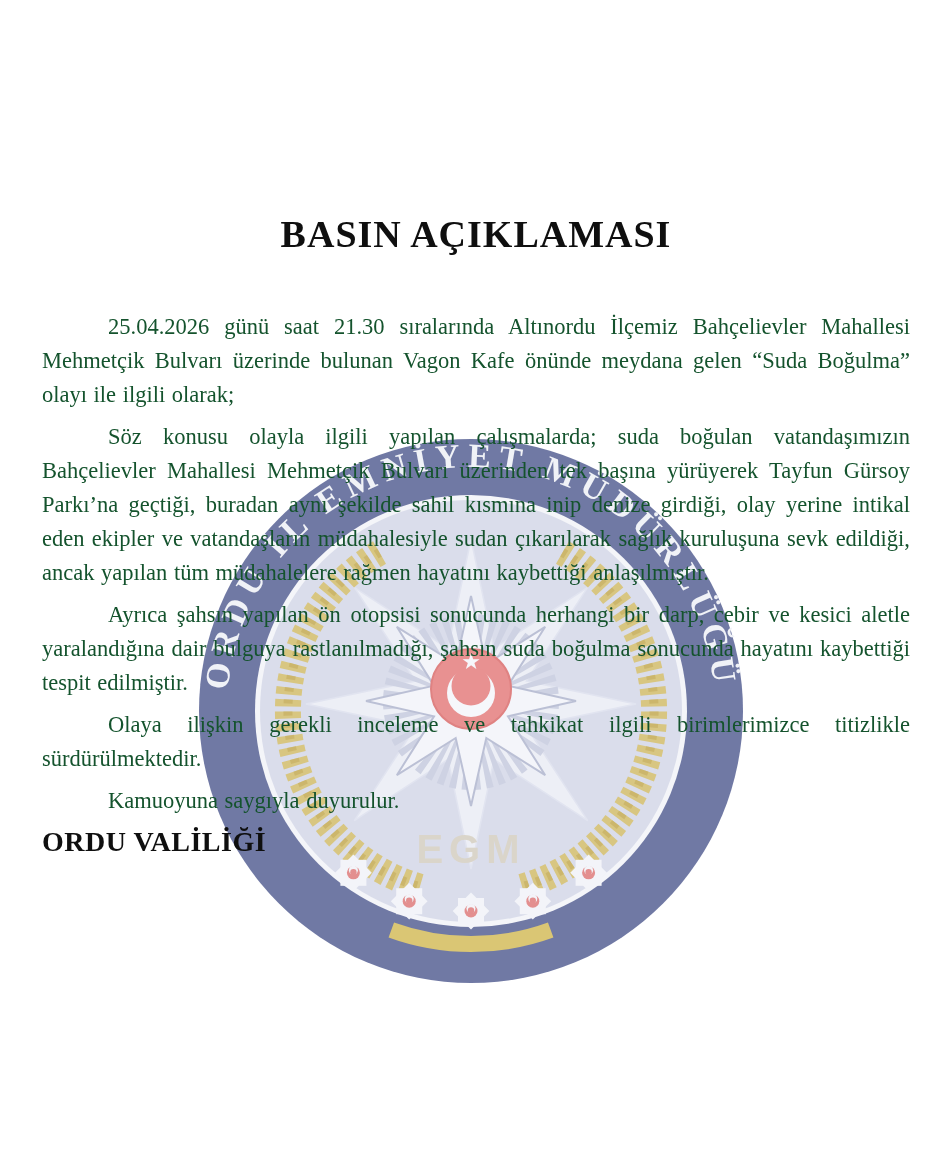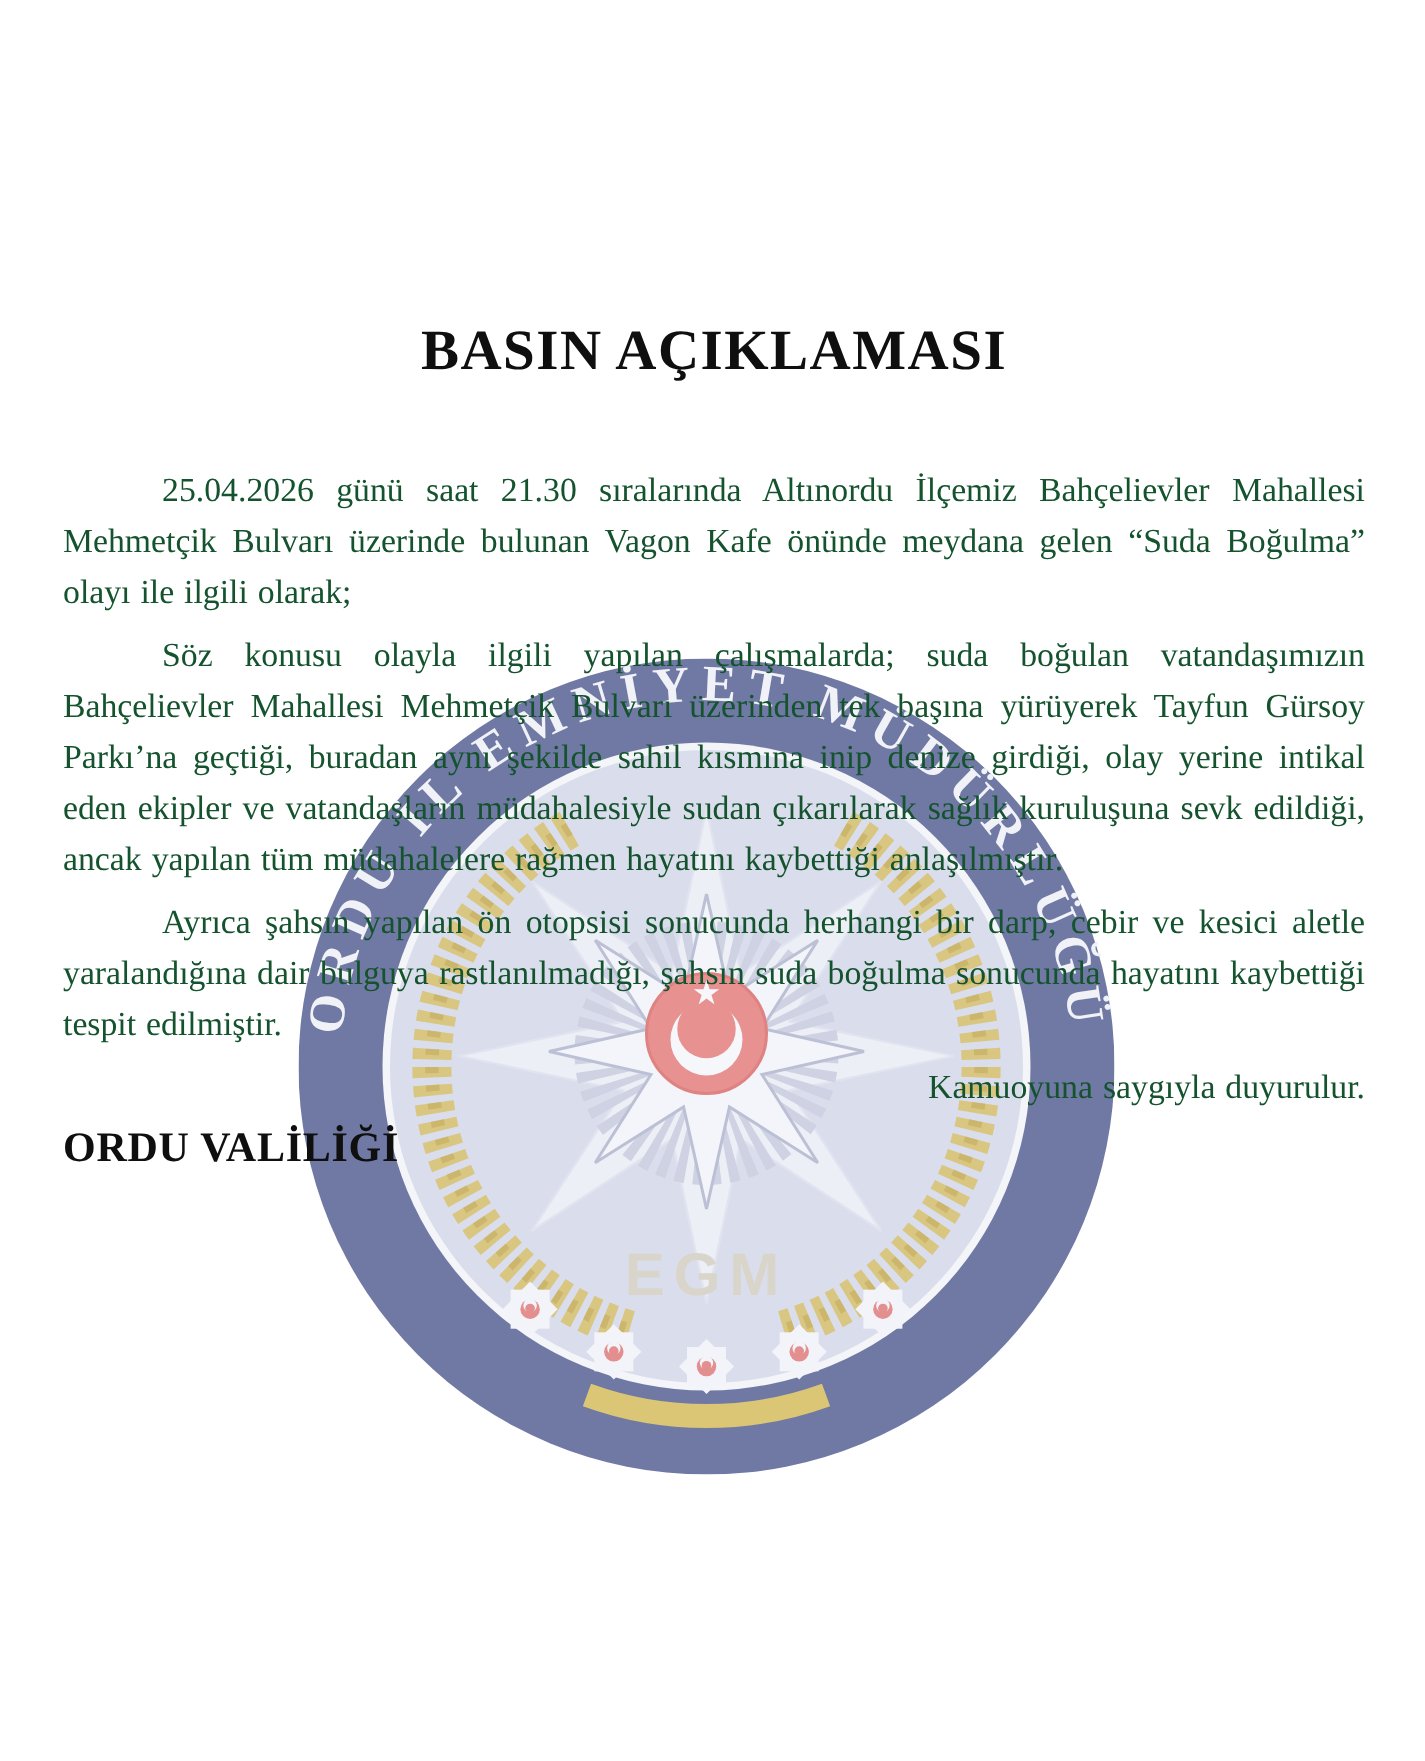--- a/index.html
+++ b/index.html
@@ -2,21 +2,21 @@
 <html><head>
 <meta charset="utf-8">
 <style>
   html,body{margin:0;padding:0;background:#ffffff;}
   body{width:950px;height:1174px;font-family:"Liberation Serif","DejaVu Serif",serif;}
   .page{position:relative;width:950px;height:1174px;overflow:hidden;background:#ffffff;}
   .watermark{position:absolute;left:199px;top:439px;width:544px;height:544px;opacity:.96;}
   .content{position:absolute;left:0;top:0;width:950px;height:1174px;padding:212px 40px 0 42px;box-sizing:border-box;}
   .doc-title{margin:0 0 54px 0;text-align:center;font-size:38px;font-weight:bold;color:#0f0f0f;letter-spacing:1px;}
   .para{margin:0 0 8px 0;font-size:22.5px;line-height:34px;color:#14532d;text-align:justify;text-indent:66px;word-spacing:1px;}
-  .para.closing{text-align:right;}
+  .para.closing{text-align:left;}
   .signature{text-align:left;font-size:28px;font-weight:bold;color:#0f0f0f;letter-spacing:0.5px;padding-right:0px;}
 </style>
 </head>
 <body>
 
 <div class="page">
 
   <svg class="watermark" viewBox="0 0 544 544" aria-hidden="true">
 
     <circle cx="272" cy="272" r="272" fill="#6b74a1"></circle>
@@ -61,16 +61,17 @@
     <use href="#badgeStar" transform="translate(272,472)"></use>
     <use href="#badgeStar" transform="translate(333.8,462.2)"></use>
     <use href="#badgeStar" transform="translate(389.6,433.8)"></use>
   </svg>
 
   <div class="content">
     <h1 class="doc-title">BASIN AÇIKLAMASI</h1>
     <p class="para">25.04.2026 günü saat 21.30 sıralarında Altınordu İlçemiz Bahçelievler Mahallesi Mehmetçik Bulvarı üzerinde bulunan Vagon Kafe önünde meydana gelen “Suda Boğulma” olayı ile ilgili olarak;</p>
     <p class="para">Söz konusu olayla ilgili yapılan çalışmalarda; suda boğulan vatandaşımızın Bahçelievler Mahallesi Mehmetçik Bulvarı üzerinden tek başına yürüyerek Tayfun Gürsoy Parkı’na geçtiği, buradan aynı şekilde sahil kısmına inip denize girdiği, olay yerine intikal eden ekipler ve vatandaşların müdahalesiyle sudan çıkarılarak sağlık kuruluşuna sevk edildiği, ancak yapılan tüm müdahalelere rağmen hayatını kaybettiği anlaşılmıştır.</p>
     <p class="para">Ayrıca şahsın yapılan ön otopsisi sonucunda herhangi bir darp, cebir ve kesici aletle yaralandığına dair bulguya rastlanılmadığı, şahsın suda boğulma sonucunda hayatını kaybettiği tespit edilmiştir.</p>
+    <p class="para">Olaya ilişkin gerekli inceleme ve tahkikat ilgili birimlerimizce titizlikle sürdürülmektedir.</p>
     <p class="para closing">Kamuoyuna saygıyla duyurulur.</p>
     <div class="signature">ORDU VALİLİĞİ</div>
   </div>
 </div>
 
 </body></html>

